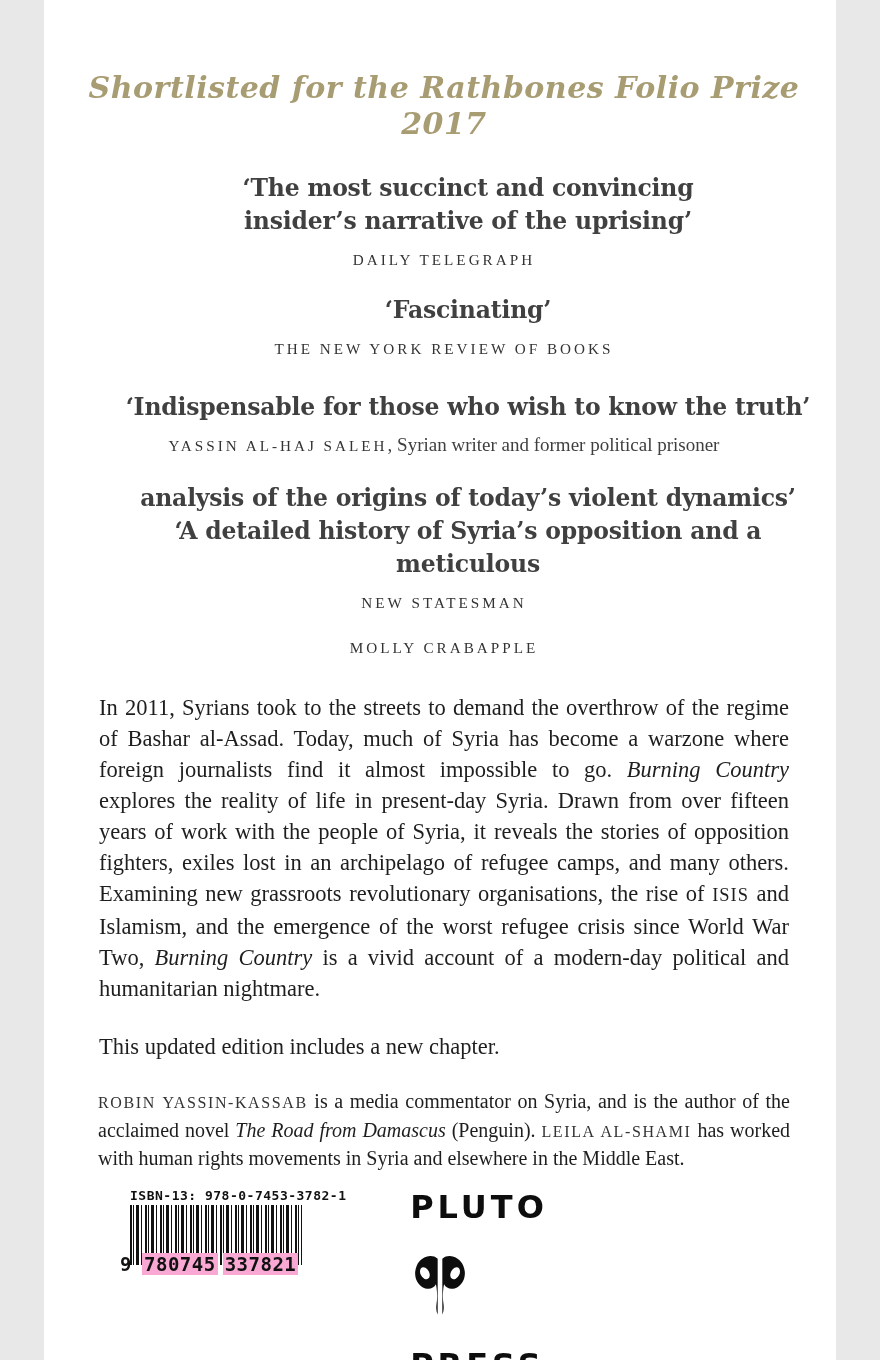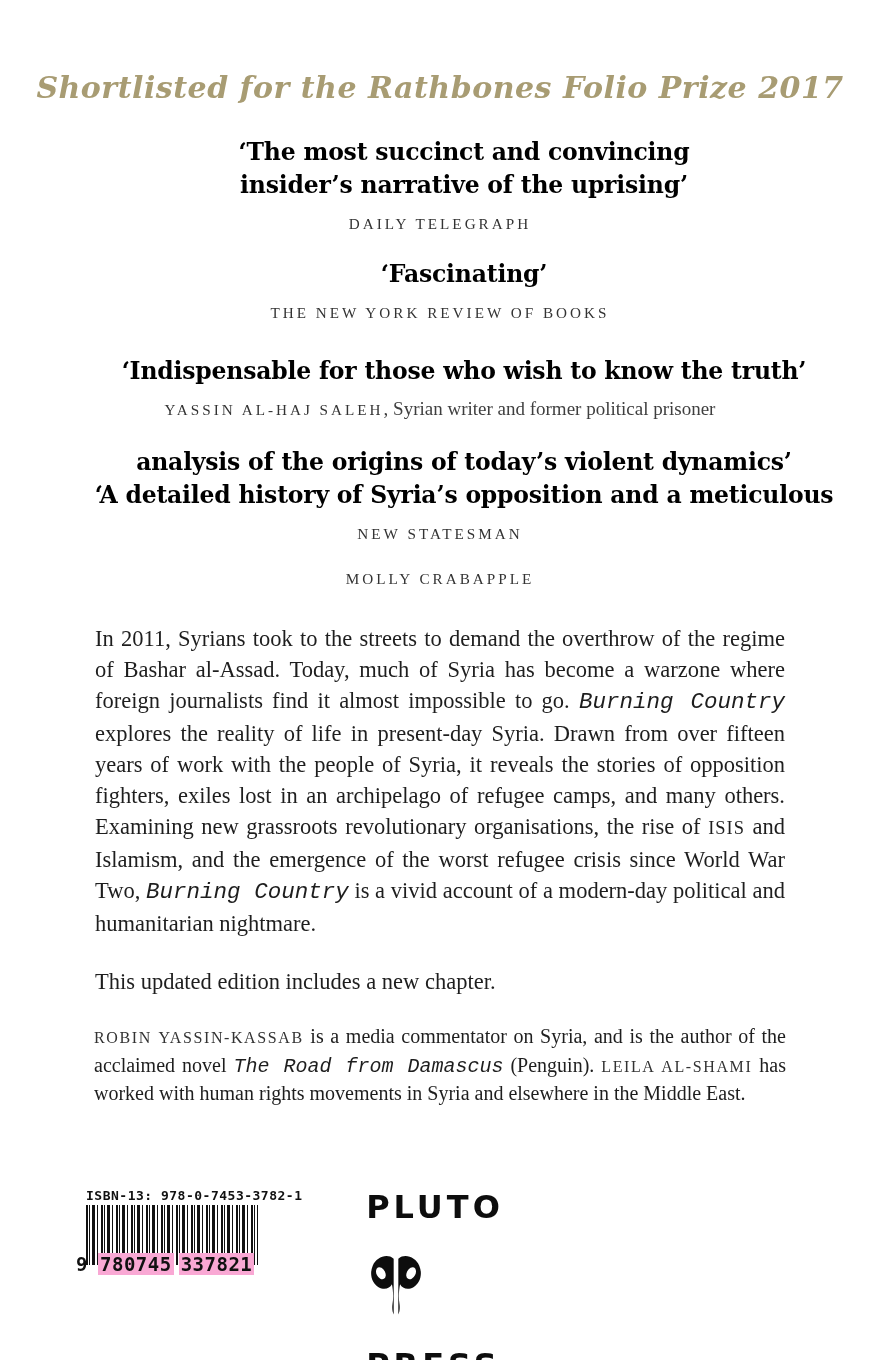--- a/index.html
+++ b/index.html
@@ -1,54 +1,55 @@
 <!DOCTYPE html>
 <html><head>
 <meta charset="utf-8">
 <style>
   html,body{margin:0;padding:0;background:#e8e8e8;}
   .page{
     position:relative;
-    width:880px;height:1360px;
+    width:784px;height:1360px;
     background:#ffffff;
     margin:0 auto;
     overflow:hidden;
     font-family:"Liberation Serif", serif;
     color:#1c1c1c;
+    padding-left:8px;
   }
   .banner{
     padding-top:70px;
     text-align:center;
     font:italic 700 30px/36px "DejaVu Serif", serif;
     color:#a89c73;
     letter-spacing:.5px;
   }
   section.quote{text-align:center;}
   .q1{margin-top:30px;}
   .q2{margin-top:22px;}
   .q3{margin-top:30px;}
   .q4{margin-top:24px;}
   .q5{margin-top:20px;}
   .q-line{
     font:700 23.5px/33px "DejaVu Serif", serif;
-    color:#000000;
+    color:#404040;
     letter-spacing:-.2px;
     margin-left:48px;
   }
   .attr{
     margin-top:9px;
     font:400 19px/24px "Liberation Serif", serif;
     color:#3f3f3f;
   }
   .seg-caps{
     font-size:.8em;
     letter-spacing:3px;
     color:#333;
   }
-  .seg-italic{font-style:italic;font-family:Liberation Mono, monospace;}
+  .seg-italic{font-style:italic;}
   .body-text{
     width:690px;
     margin:32px auto 0 auto;
     font:400 22.5px/31px "Liberation Serif", serif;
     color:#1e1e1e;
     text-align:justify;
   }
   .body-text .seg-caps{letter-spacing:1px;font-size:.82em;color:#1e1e1e;}
   .note{
     width:690px;

